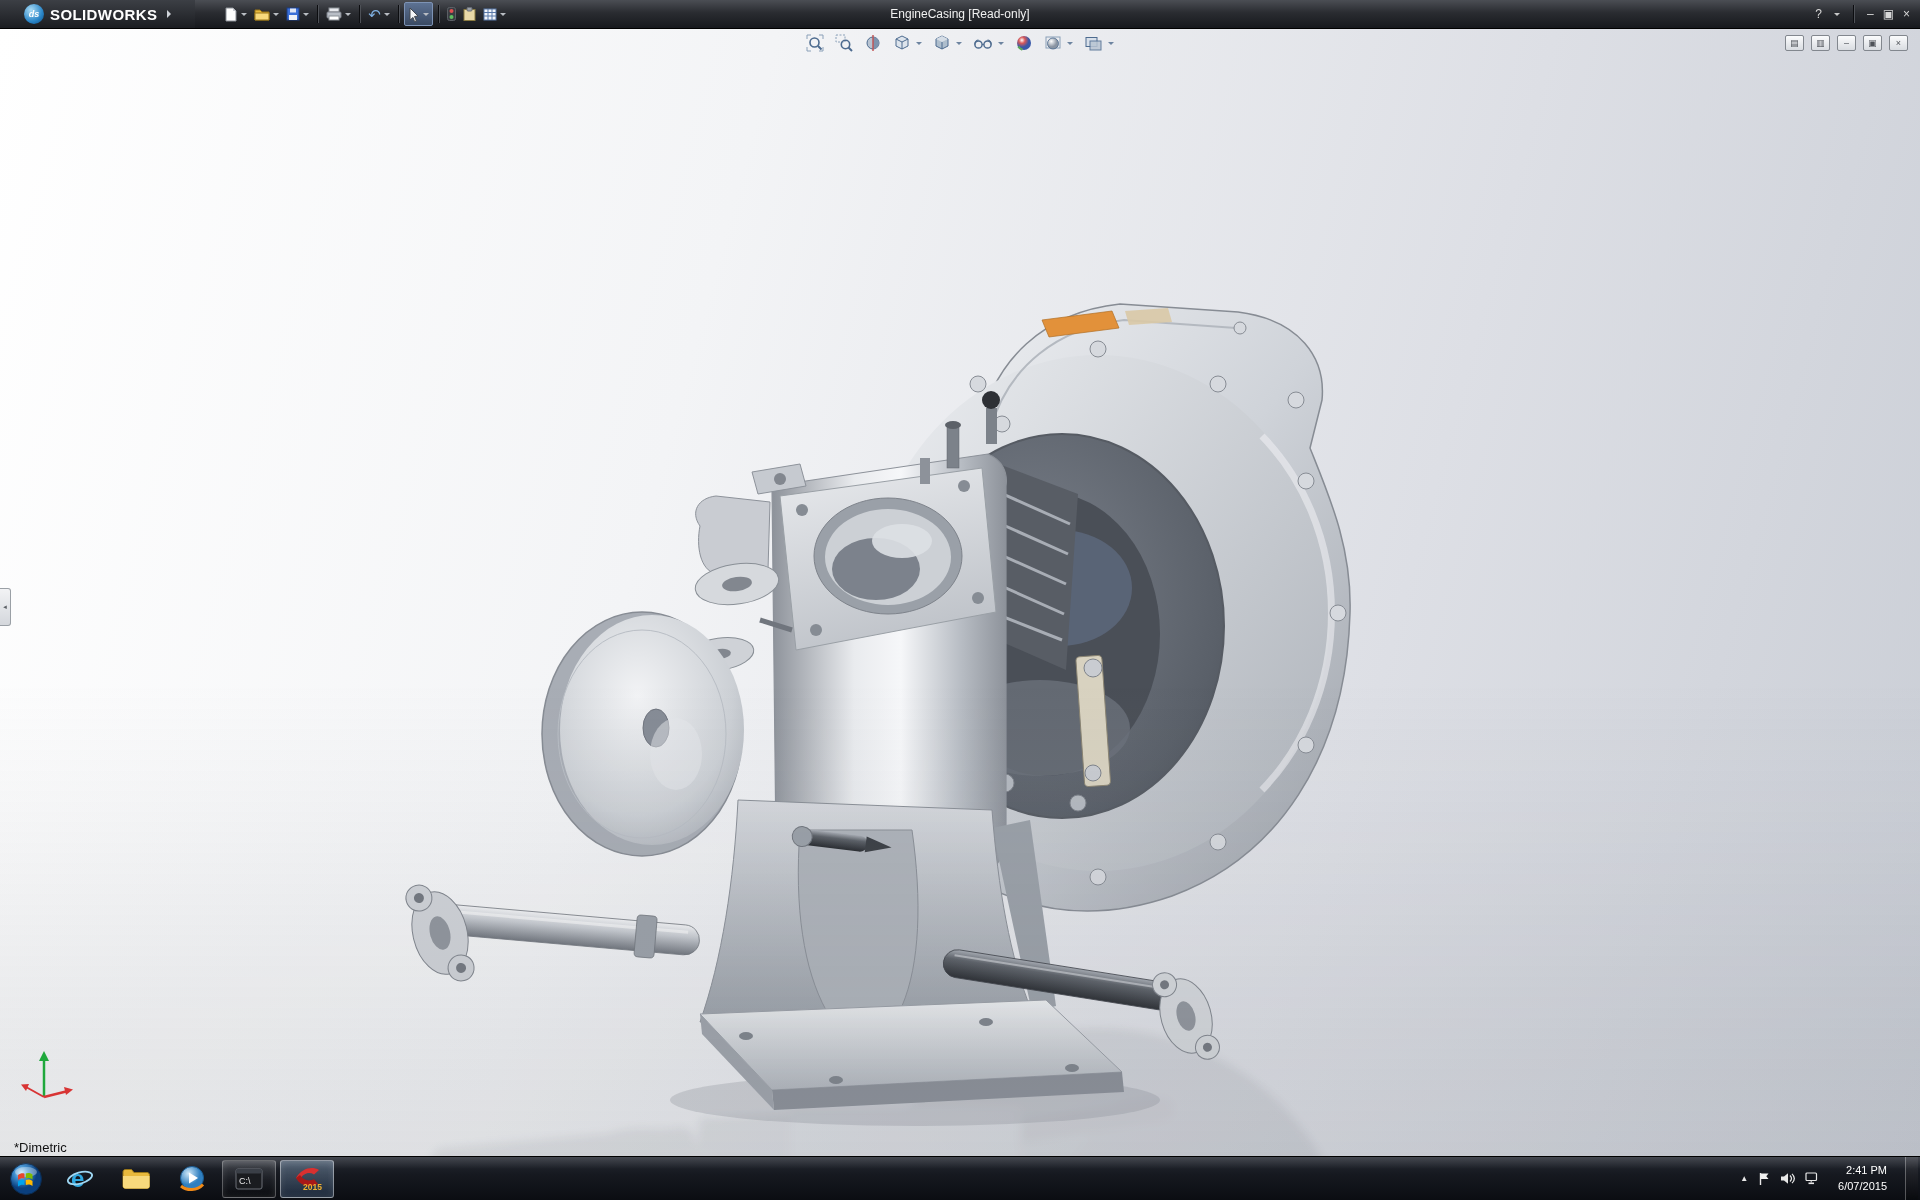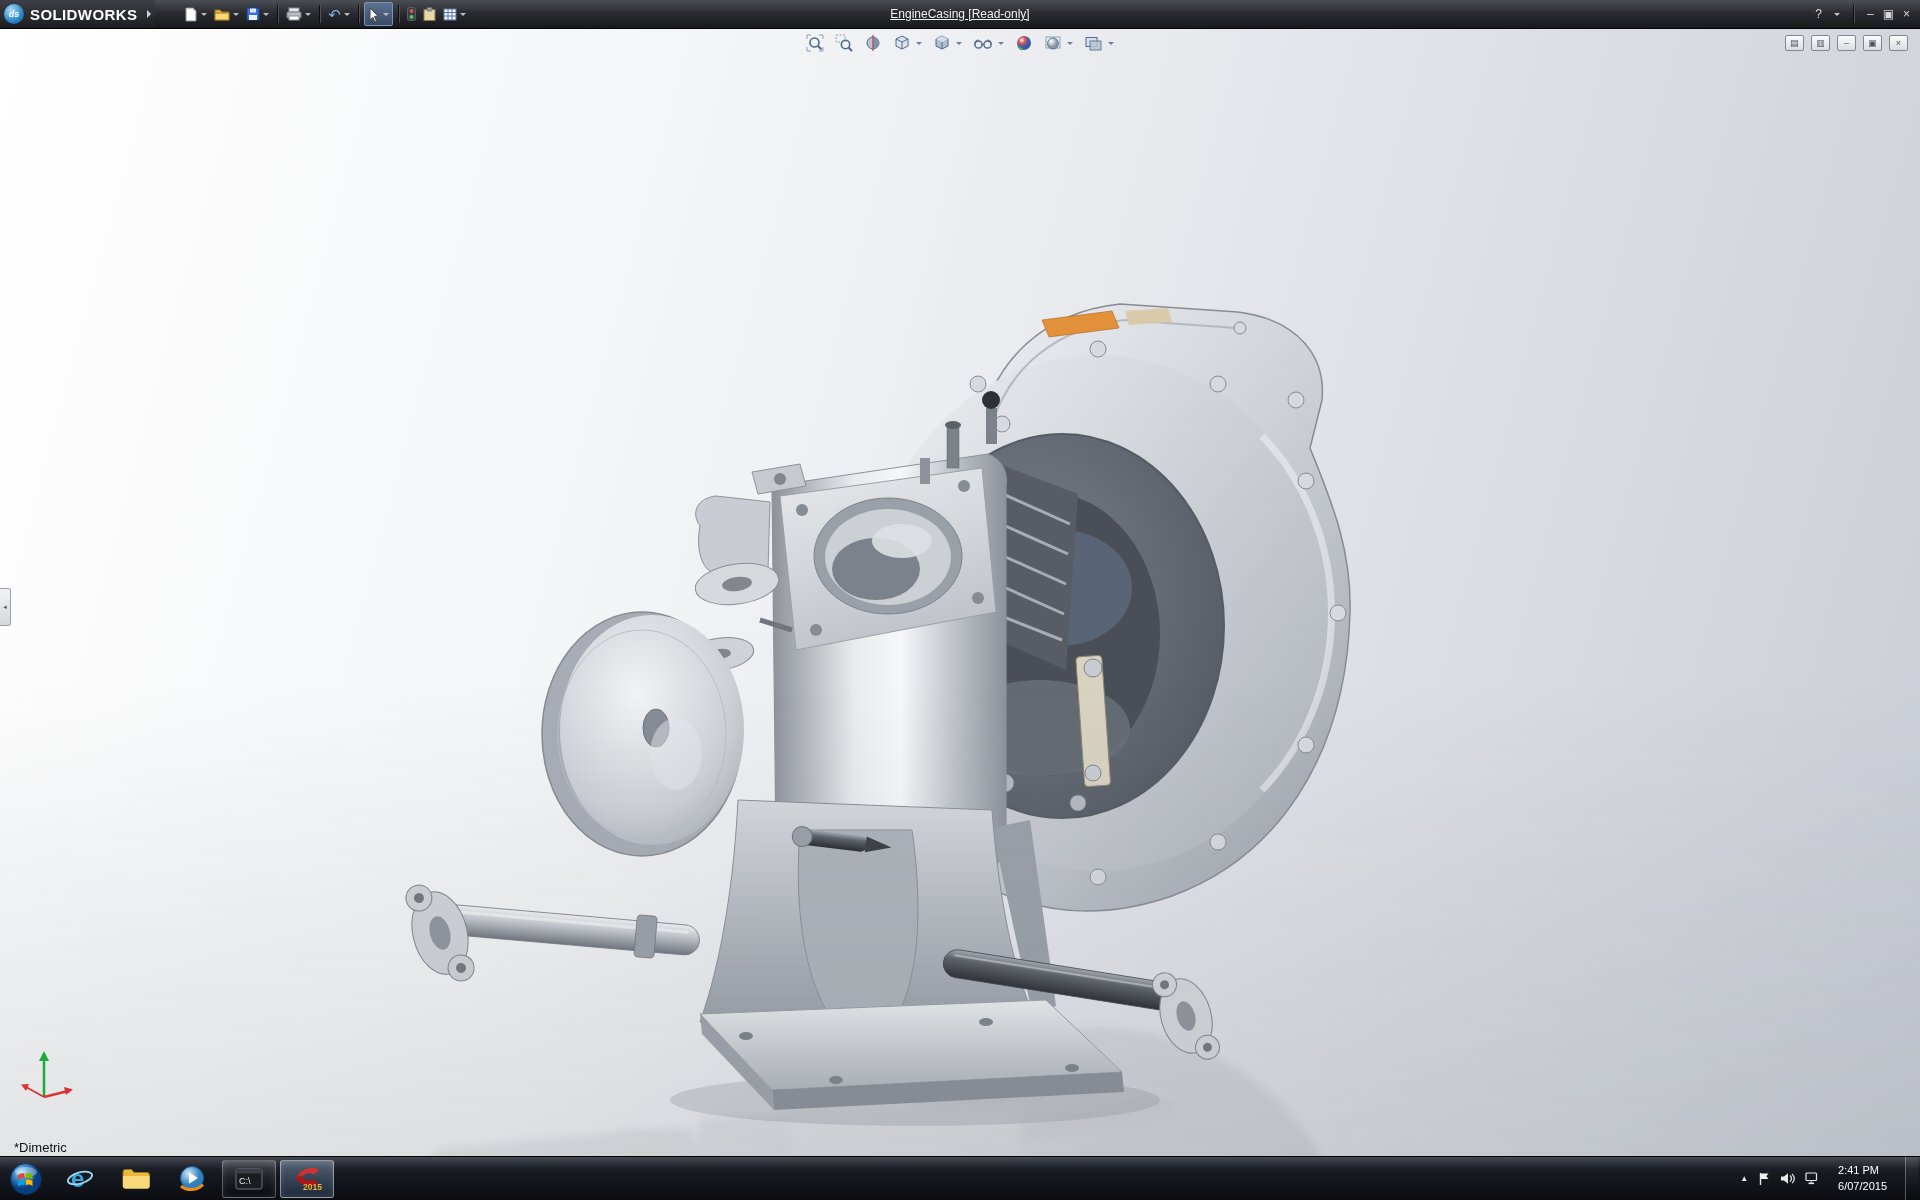--- a/index.html
+++ b/index.html
@@ -3,38 +3,38 @@
 <meta charset="utf-8">
 <style>
   html,body{margin:0;padding:0;}
   body{width:1920px;height:1200px;overflow:hidden;position:relative;
        font-family:"Liberation Sans",sans-serif;background:#000;}
 
   
   .titlebar{position:absolute;top:0;left:0;right:0;height:28px;z-index:40;
     background:linear-gradient(#4b4e54,#2a2c31 45%,#17191d);
     display:flex;align-items:center;color:#e8e8e8;border-bottom:1px solid #000;}
-  .logo{display:flex;align-items:center;gap:6px;height:100%;padding:0 4px;
+  .logo{display:flex;align-items:center;gap:6px;height:100%;padding:0 24px;
     background:linear-gradient(#3c3f45,#1b1d21);}
   .logo-mark{width:20px;height:20px;border-radius:50%;
     background:radial-gradient(circle at 35% 30%,#aadcf5,#2a86c8 60%,#0c4c85);
     color:#fff;font-size:9px;font-weight:bold;font-style:italic;
     display:flex;align-items:center;justify-content:center;}
   .logo-text{font-weight:bold;font-size:15px;letter-spacing:.4px;color:#fff;}
   .logo-caret{width:0;height:0;border-top:4px solid transparent;border-bottom:4px solid transparent;
     border-left:4px solid #cfd3d9;margin-left:4px;}
   .tb-tools{display:flex;align-items:center;margin-left:26px;gap:1px;}
   .tool{display:inline-flex;align-items:center;height:22px;padding:0 3px;border-radius:2px;}
   .tool.selected{border:1px solid #7d93b5;background:linear-gradient(#5d7293,#3a4a63);}
   .caret{width:0;height:0;border-left:3px solid transparent;border-right:3px solid transparent;
     border-top:3px solid #b9bdc3;margin-left:3px;}
   .sep{width:1px;height:18px;background:#0c0d10;box-shadow:1px 0 0 #4e5157;margin:0 4px;}
   .undo-glyph{color:#7fb0e2;font-size:15px;line-height:1;}
   .tb-title{position:absolute;left:0;right:0;top:0;height:21px;line-height:28px;
-    text-align:center;font-size:12px;color:#f0f0f0;pointer-events:none;text-decoration:underline;}
+    text-align:center;font-size:12px;color:#f0f0f0;pointer-events:none;}
   .tb-right{margin-left:auto;display:flex;align-items:center;gap:9px;padding-right:10px;z-index:2;}
   .tb-right .glyph{font-size:12px;color:#d8d8d8;line-height:1;}
 
   
   .viewport{position:absolute;top:28px;left:0;right:0;bottom:43px;
     background:linear-gradient(105deg,#ffffff 0%,#f3f4f6 35%,#dddfe5 70%,#c9cdd5 100%);}
   .viewport::after{content:"";position:absolute;left:0;right:0;top:58%;bottom:0;
     background:linear-gradient(rgba(130,135,143,0),rgba(122,127,135,.18));pointer-events:none;}
   .model{position:absolute;inset:0;width:100%;height:100%;}
 
@@ -65,21 +65,21 @@
   .start{width:52px;height:43px;display:flex;align-items:center;justify-content:center;}
   .tb-items{display:flex;align-items:center;gap:4px;margin-left:2px;}
   .tb-btn{width:52px;height:36px;border-radius:3px;display:flex;align-items:center;
     justify-content:center;position:relative;}
   .tb-btn.open{background:linear-gradient(rgba(255,255,255,.16),rgba(255,255,255,.04) 50%,rgba(0,0,0,.25));
     border:1px solid rgba(255,255,255,.3);box-shadow:inset 0 0 7px rgba(255,255,255,.12);}
   .tb-btn.active{background:linear-gradient(rgba(160,190,220,.40),rgba(60,90,130,.35));
     border:1px solid rgba(255,255,255,.45);text-align:right;}
   .tray{margin-left:auto;display:flex;align-items:center;gap:10px;height:100%;padding-right:2px;}
   .tray-up{color:#e8e8e8;font-size:8px;}
-  .clock{color:#fff;font-size:11px;text-align:left;line-height:1.4;padding:0 8px;}
+  .clock{color:#fff;font-size:11px;text-align:right;line-height:1.4;padding:0 8px;}
   .show-desktop{width:12px;height:43px;border-left:1px solid rgba(255,255,255,.3);
     background:linear-gradient(rgba(255,255,255,.08),rgba(0,0,0,.25));}
 </style>
 </head>
 <body>
 
 <div class="titlebar">
   <div class="logo">
     <span class="logo-mark">ds</span>
     <span class="logo-text">SOLIDWORKS</span>

